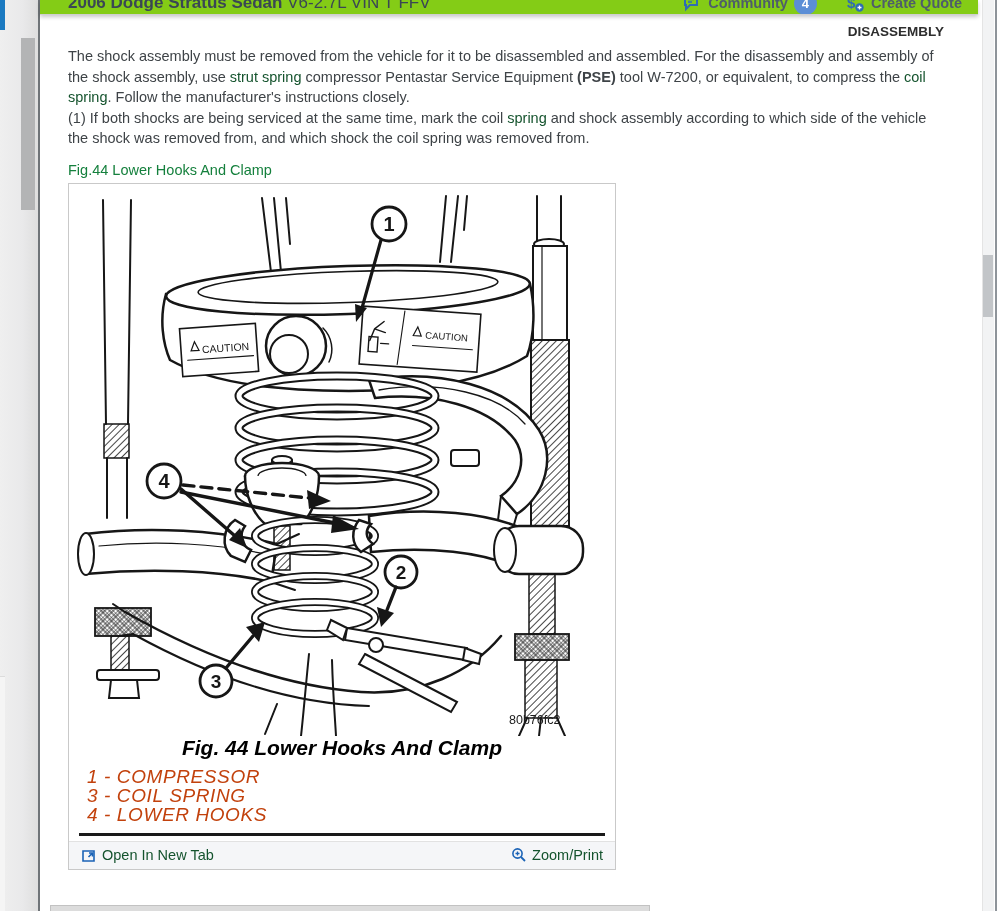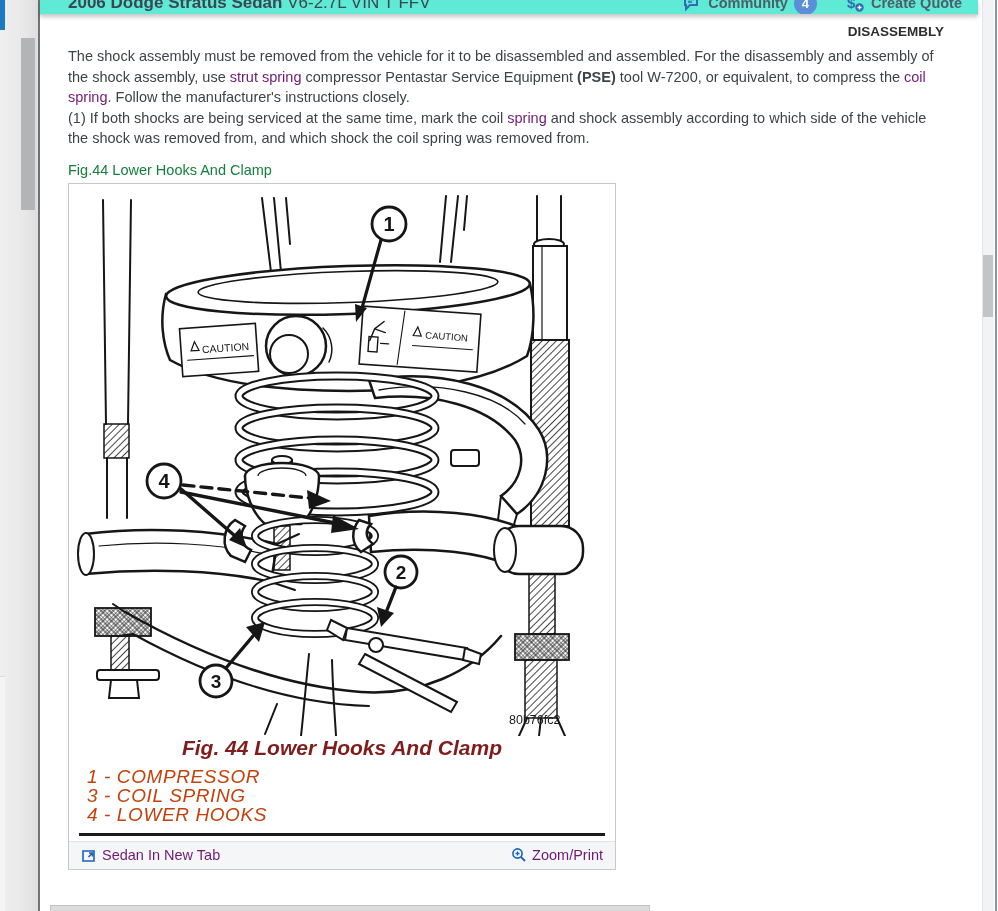--- a/index.html
+++ b/index.html
@@ -11,46 +11,46 @@
     background:linear-gradient(to right,#efefef 0%,#e9e9ea 60%,#dedede 100%);
     border-right:2px solid #6f7478;box-sizing:content-box;}
   .blue-tab{position:absolute;left:0;top:0;width:5px;height:30px;background:#1b7ac1;}
   .rail-thumb{position:absolute;left:21px;top:38px;width:14px;height:172px;background:#b3b4b5;}
   .rail-bottom{position:absolute;left:0;top:676px;width:5px;height:235px;background:#f5f5f5;border-top:1px solid #dcdcdc;}
 
   
   .content{position:absolute;left:40px;top:0;width:942px;height:911px;background:#fff;}
 
   
-  .top-header{position:absolute;left:0;top:0;width:938px;height:14px;background:#5eead4;
+  .top-header{position:absolute;left:0;top:0;width:938px;height:14px;background:#84cc16;
     border-bottom:1px solid #cfcfcf;box-shadow:0 2px 4px rgba(0,0,0,.22);overflow:hidden;}
   .header-inner{position:absolute;left:0;bottom:-4px;width:100%;height:30px;
     display:flex;align-items:center;}
   .header-title{margin-left:28px;font-size:17px;font-weight:bold;color:#3a4754;white-space:nowrap;}
   .header-title .sub{font-weight:400;}
   .header-right{margin-left:auto;margin-right:16px;display:flex;align-items:center;gap:7px;
     color:#4e5d6b;font-size:14.5px;font-weight:bold;}
   .hbtn{display:flex;align-items:center;gap:6px;cursor:pointer;}
   .badge{width:23px;height:23px;border-radius:50%;background:#5b8ed6;color:#fff;
     font-size:13px;font-weight:bold;display:flex;align-items:center;justify-content:center;}
   .hgap{width:14px;}
 
   
   .article{position:absolute;left:28px;top:24px;width:876px;}
   .sec-heading{font-size:13.5px;font-weight:bold;color:#2e2e2e;margin:0 0 7px 0;text-align:right;}
   .article p{margin:0;font-size:14.5px;line-height:20.6px;color:#3e4347;}
-  .article a{color:#701a75;text-decoration:none;cursor:pointer;}
+  .article a{color:#14532d;text-decoration:none;cursor:pointer;}
   .pse{font-weight:bold;}
 
   .fig-label{margin-top:13px;font-size:14.5px;color:#15803d;}
 
   
   .figure-card{margin-top:5px;width:548px;border:1px solid #c9c9c9;background:#fff;box-sizing:border-box;}
   .figure-svg{display:block;width:546px;height:552px;cursor:pointer;}
-  .fig-caption{text-align:center;font-size:21px;font-weight:bold;font-style:italic;color:#7f1d1d;margin-top:0;}
+  .fig-caption{text-align:center;font-size:21px;font-weight:bold;font-style:italic;color:#000000;margin-top:0;}
   .legend{padding:7px 0 4px 18px;}
   .legend-row{font-size:19px;color:#c2410c;line-height:19px;letter-spacing:.6px;font-style:italic;}
   .card-hr{margin:5px 10px 0 10px;border-top:3px solid #1a1a1a;height:0;}
   .links-bar{margin-top:5px;height:27px;background:#f5f6f8;border-top:1px solid #e2e2e2;
     display:flex;align-items:center;justify-content:space-between;padding:0 12px;}
   .card-link{color:#1b63b6;font-size:14.5px;display:flex;align-items:center;gap:5px;
     text-decoration:none;cursor:pointer;}
 
   .bottom-bar{position:absolute;left:10px;top:905px;width:600px;height:7px;background:#dcdcdc;
     border:1px solid #c2c2c2;border-bottom:none;box-sizing:border-box;}
@@ -279,21 +279,21 @@
       </div>
 
       <div class="card-hr"></div>
 
       <div class="links-bar">
         <a class="card-link">
           <svg width="16" height="15" viewBox="0 0 16 15">
             <path d="M2,3 v10 h11 v-10 z" fill="none" stroke="#1b63b6" stroke-width="1.6"></path>
             <path d="M7.5,9 L11,5.5 M8,5 h3.5 v3.5" fill="none" stroke="#1b63b6" stroke-width="1.6"></path>
           </svg>
-          <span>Sedan In New Tab</span>
+          <span>Open In New Tab</span>
         </a>
         <a class="card-link">
           <svg width="16" height="16" viewBox="0 0 16 16">
             <circle cx="6.5" cy="6.5" r="4.6" fill="none" stroke="#1b63b6" stroke-width="1.6"></circle>
             <path d="M6.5,4.5 v4 M4.5,6.5 h4" stroke="#1b63b6" stroke-width="1.3"></path>
             <path d="M10,10 L14,14" stroke="#1b63b6" stroke-width="1.8"></path>
           </svg>
           <span>Zoom/Print</span>
         </a>
       </div>

